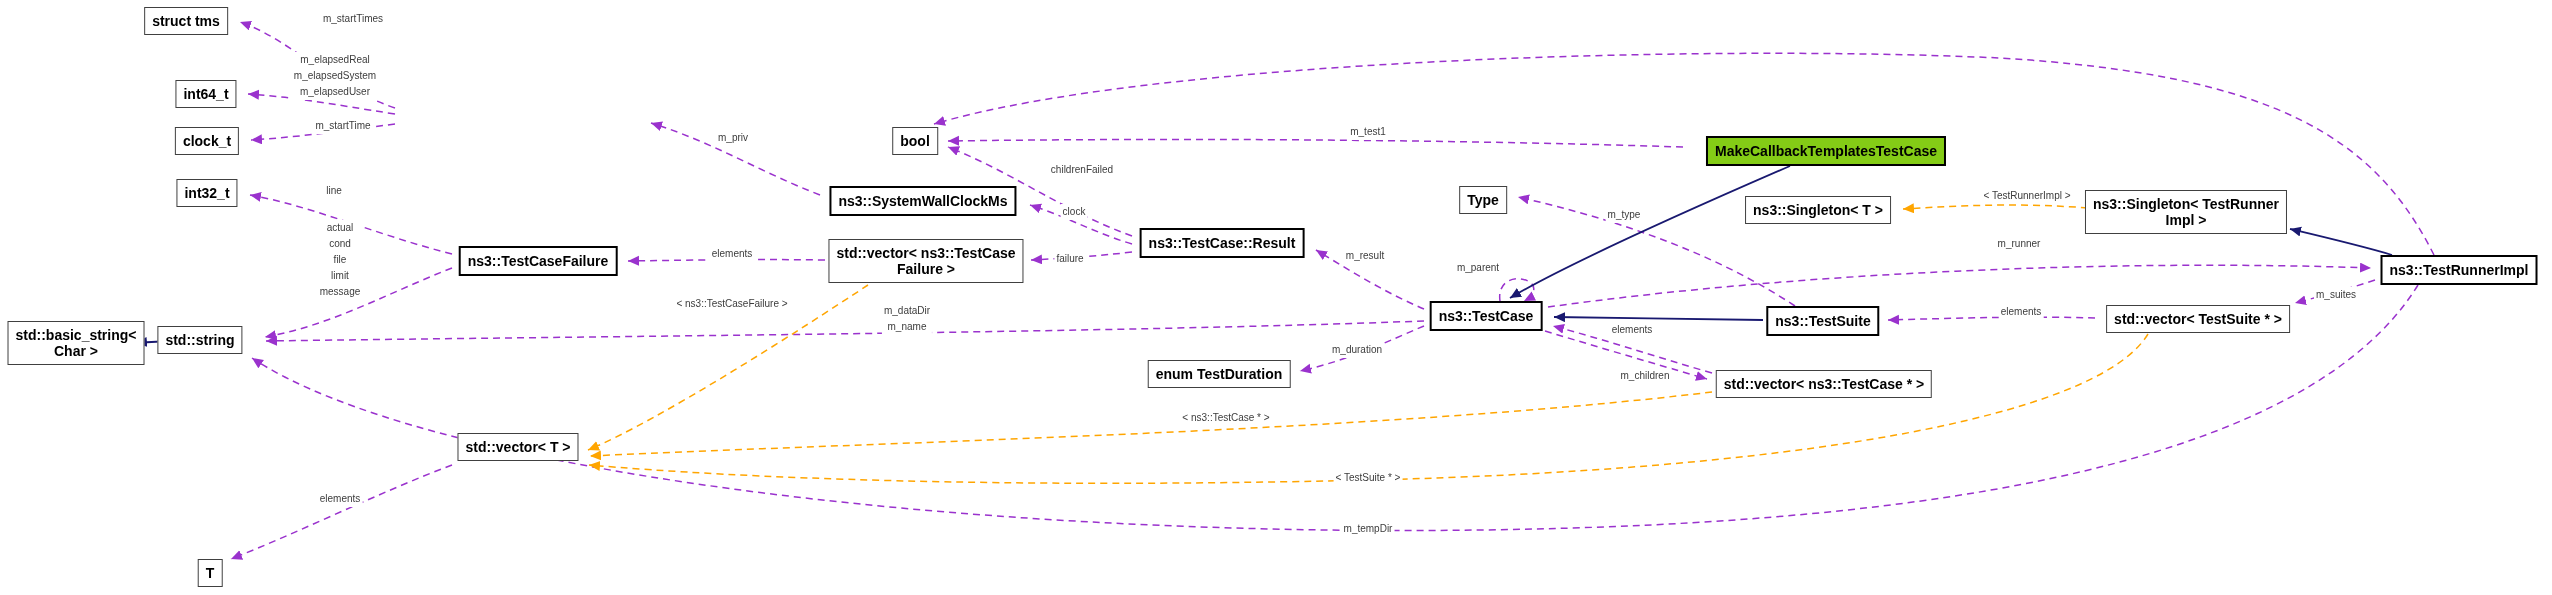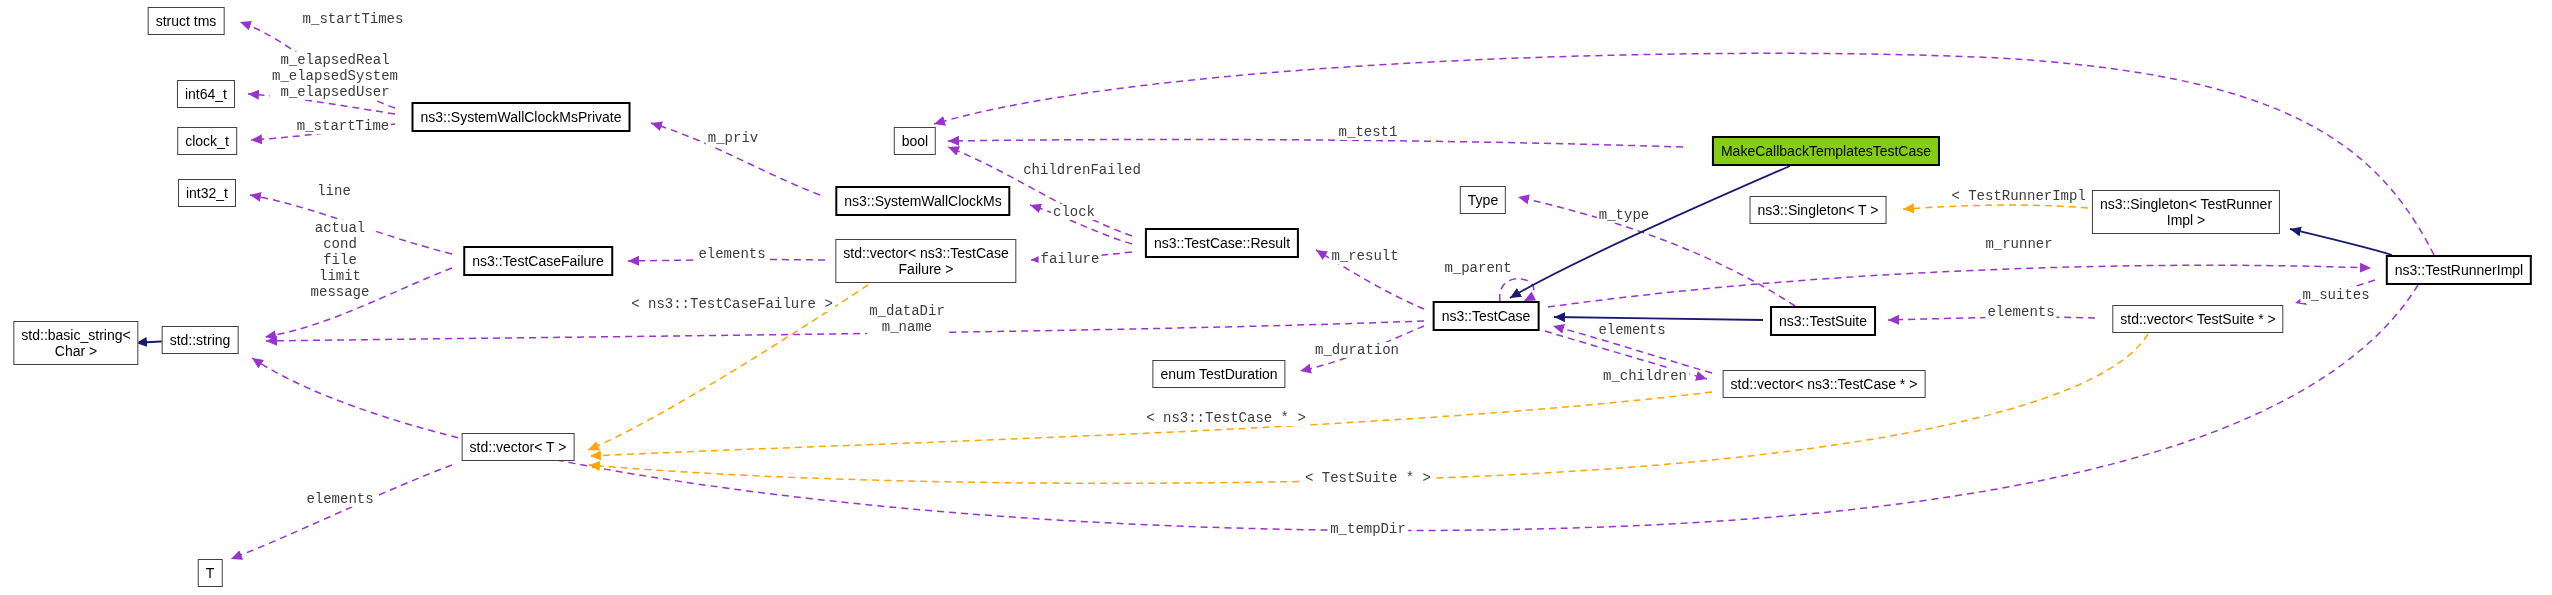--- a/index.html
+++ b/index.html
@@ -4,28 +4,28 @@
 <style>
   * { margin:0; padding:0; box-sizing:border-box; }
   html,body { background:#ffffff; }
   body { font-family:"Liberation Sans","DejaVu Sans",sans-serif; }
   #graph { position:relative; width:2552px; height:595px; background:#ffffff; overflow:hidden; }
   #edges { position:absolute; left:0; top:0; width:2552px; height:595px; }
   .node {
     position:absolute; transform:translate(-50%,-50%);
     background:#ffffff; border:1px solid #404040; color:#000000;
     font-size:14px; line-height:16px; text-align:center;
-    white-space:pre; padding:5px 7px; z-index:3;
+    white-space:pre; padding:5px 7px; z-index:3;font-weight:bold;
   }
   .node.bold { border:2px solid #000000; }
   .node.main { background:#84cc16; border:2px solid #000000; }
   .elabel {
     position:absolute; transform:translate(-50%,-50%);
-    color:#3c3c3c; font-size:14px; line-height:16px; text-align:center;
-    white-space:pre; background:#ffffff; padding:0 2px; z-index:2;font-family:Liberation Mono, monospace;
+    color:#3c3c3c; font-size:10px; line-height:16px; text-align:center;
+    white-space:pre; background:#ffffff; padding:0 2px; z-index:2;
   }
   path.edge { fill:none; }
   path.usage { stroke:#9a32cd; stroke-width:1.5; stroke-dasharray:7,5; }
   path.tpl { stroke:#ffa500; stroke-width:1.5; stroke-dasharray:7,5; }
   path.inherit { stroke:#191970; stroke-width:1.8; }
 </style>
 </head>
 <body>
 
 <div id="graph">
@@ -111,21 +111,20 @@
   <div class="elabel" style="left:2336px;top:295px">m_suites</div>
   <div class="elabel" style="left:1226px;top:418px">&lt; ns3::TestCase * &gt;</div>
   <div class="elabel" style="left:1368px;top:478px">&lt; TestSuite * &gt;</div>
   <div class="elabel" style="left:340px;top:499px">elements</div>
   <div class="elabel" style="left:1368px;top:529px">m_tempDir</div>
 
   <div class="node" style="left:186px;top:21px">struct tms</div>
   <div class="node" style="left:206px;top:94px">int64_t</div>
   <div class="node" style="left:207px;top:141px">clock_t</div>
   <div class="node" style="left:207px;top:193px">int32_t</div>
-  <div class="node bold" style="left:521px;top:117px">ns3::SystemWallClockMsPrivate</div>
   <div class="node bold" style="left:538px;top:261px">ns3::TestCaseFailure</div>
   <div class="node" style="left:76px;top:343px">std::basic_string&lt;
 Char &gt;</div>
   <div class="node" style="left:200px;top:340px">std::string</div>
   <div class="node bold" style="left:923px;top:201px">ns3::SystemWallClockMs</div>
   <div class="node" style="left:926px;top:261px">std::vector&lt; ns3::TestCase
 Failure &gt;</div>
   <div class="node" style="left:915px;top:141px">bool</div>
   <div class="node bold" style="left:1222px;top:243px">ns3::TestCase::Result</div>
   <div class="node" style="left:1219px;top:374px">enum TestDuration</div>

